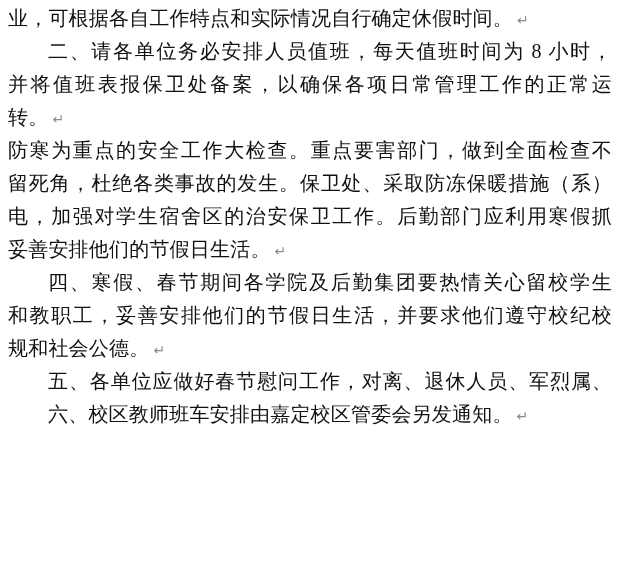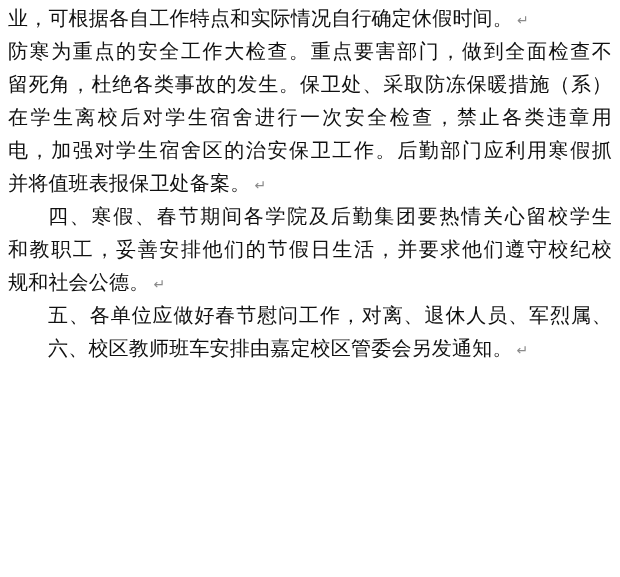--- a/index.html
+++ b/index.html
@@ -37,27 +37,31 @@
 </style>
 </head>
 <body>
 
 <div class="page">
 
   <div class="para">
     <div class="line last"><span class="line-text">业，可根据各自工作特点和实际情况自行确定休假时间。</span><span class="pm">↵</span></div>
   </div>
 
+  <div class="para">
+    <div class="line indent"><span class="line-text">二、请各单位务必安排人员值班，每天值班时间为 8 小时，</span></div>
+    <div class="line"><span class="line-text">并将值班表报保卫处备案，以确保各项日常管理工作的正常运</span></div>
+    <div class="line last"><span class="line-text">转。</span><span class="pm">↵</span></div>
+  </div>
 
   <div class="para">
     <div class="line"><span class="line-text">防寒为重点的安全工作大检查。重点要害部门，做到全面检查不</span></div>
     <div class="line"><span class="line-text">留死角，杜绝各类事故的发生。保卫处、采取防冻保暖措施（系）</span></div>
-    <div class="line"><span class="line-text">在学生离校后对学生宿舍进行一次安全检查，禁止各类违章用</span></div>
     <div class="line"><span class="line-text">电，加强对学生宿舍区的治安保卫工作。后勤部门应利用寒假抓</span></div>
-    <div class="line last"><span class="line-text">并将值班表报保卫处备案。</span><span class="pm">↵</span></div>
+    <div class="line last"><span class="line-text">妥善安排他们的节假日生活。</span><span class="pm">↵</span></div>
   </div>
 
   <div class="para">
     <div class="line indent"><span class="line-text">四、寒假、春节期间各学院及后勤集团要热情关心留校学生</span></div>
     <div class="line"><span class="line-text">和教职工，妥善安排他们的节假日生活，并要求他们遵守校纪校</span></div>
     <div class="line last"><span class="line-text">规和社会公德。</span><span class="pm">↵</span></div>
   </div>
 
   <div class="para">
     <div class="line indent"><span class="line-text">五、各单位应做好春节慰问工作，对离、退休人员、军烈属、</span></div>

